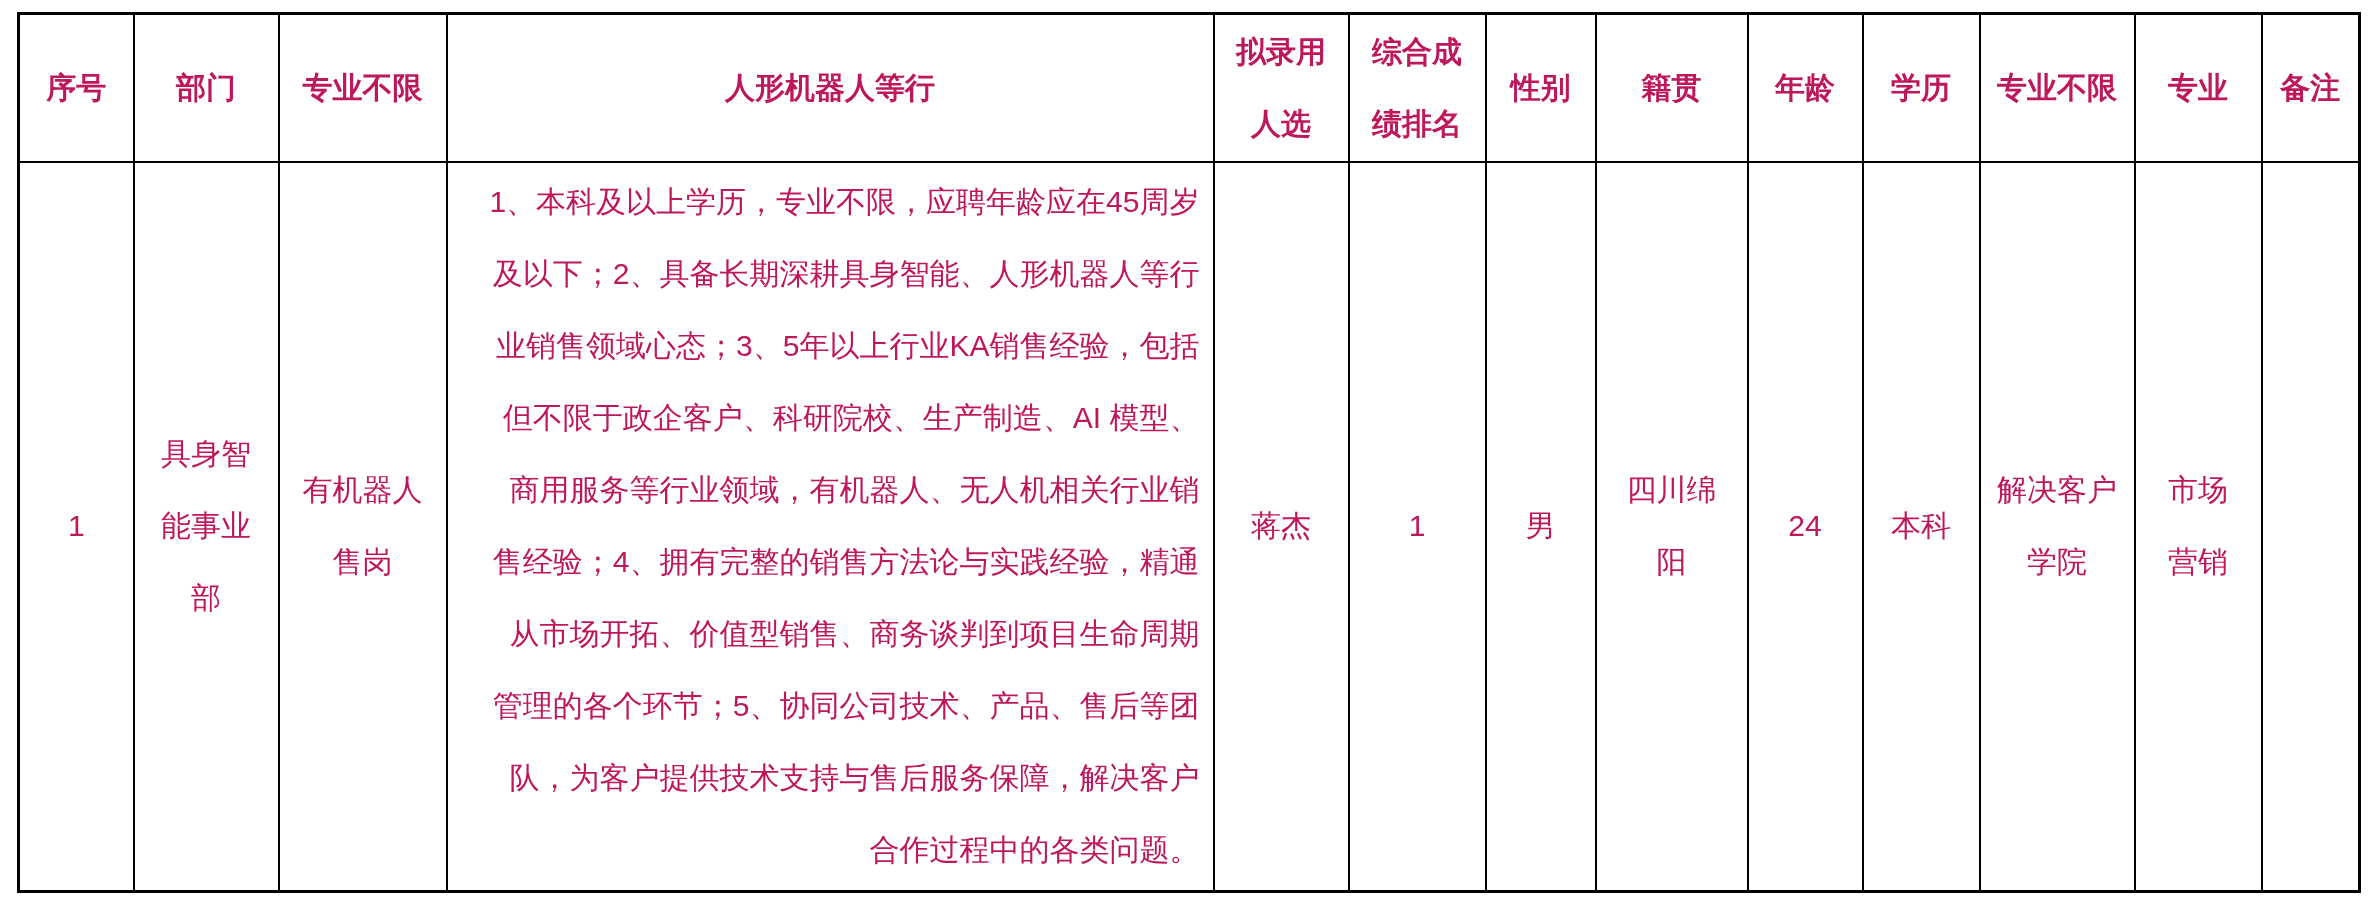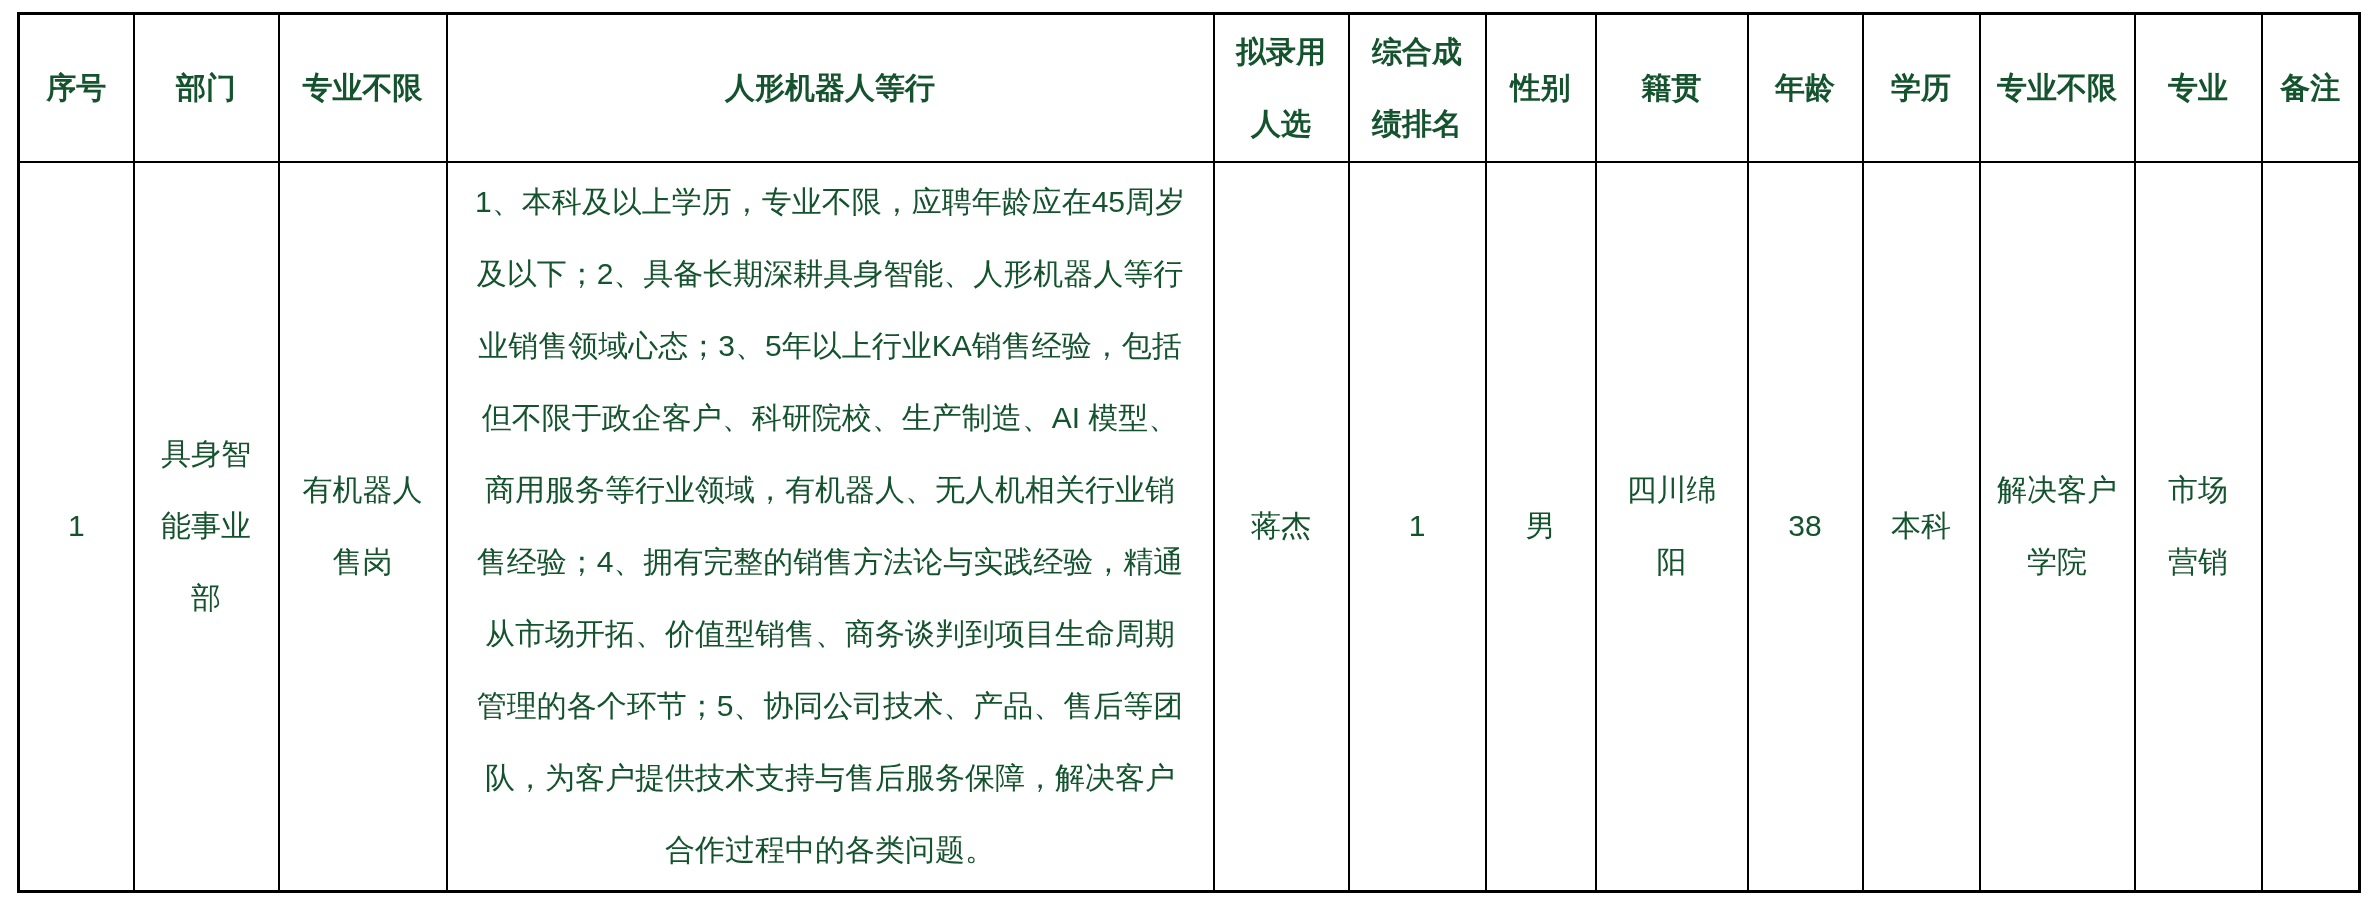--- a/index.html
+++ b/index.html
@@ -30,40 +30,40 @@
     table-layout: fixed;
     border: 3px solid #000000;
     background: #ffffff;
   }
   .doc-table th, .doc-table td {
     border: 2px solid #000000;
     vertical-align: middle;
     text-align: center;
     padding: 0;
     margin: 0;
-    color: #14532d;
+    color: #be185d;
     
     font-family: "Liberation Sans", serif;
     font-size: 30px;
     line-height: 72px;
     white-space: pre-line;
     overflow: hidden;
   }
   .doc-table thead tr {
     height: 148px;
   }
   .doc-table th {
     font-weight: bold;
   }
   .doc-table td {
     font-weight: normal;
   }
   .doc-table td.req-cell {
-    text-align: center;
-    padding: 0 4px;
+    text-align: right;
+    padding: 0 13px;
   }
 </style>
 </head>
 <body>
 
 <div class="page">
   <table class="doc-table">
     <colgroup>
       <col style="width:115px">
       <col style="width:145px">
@@ -114,21 +114,21 @@
 售经验；4、拥有完整的销售方法论与实践经验，精通
 从市场开拓、价值型销售、商务谈判到项目生命周期
 管理的各个环节；5、协同公司技术、产品、售后等团
 队，为客户提供技术支持与售后服务保障，解决客户
 合作过程中的各类问题。</td>
         <td>蒋杰</td>
         <td>1</td>
         <td>男</td>
         <td>四川绵
 阳</td>
-        <td>38</td>
+        <td>24</td>
         <td>本科</td>
         <td>解决客户
 学院</td>
         <td>市场
 营销</td>
         <td></td>
       </tr>
     </tbody>
   </table>
 </div>

